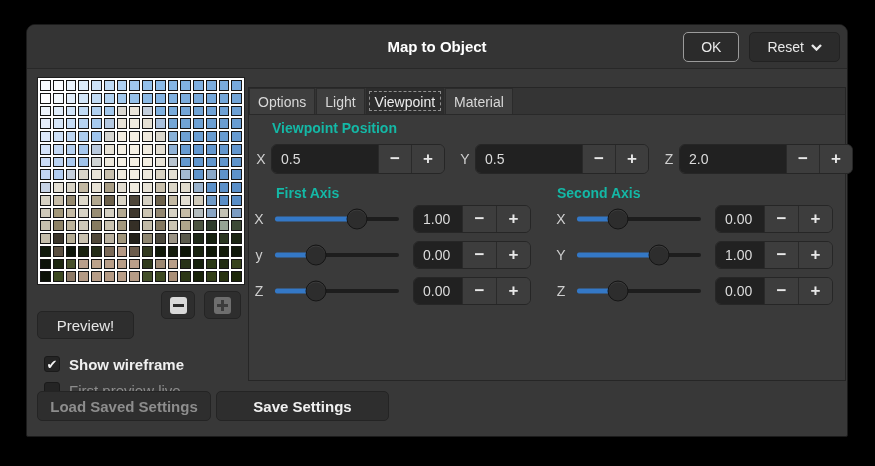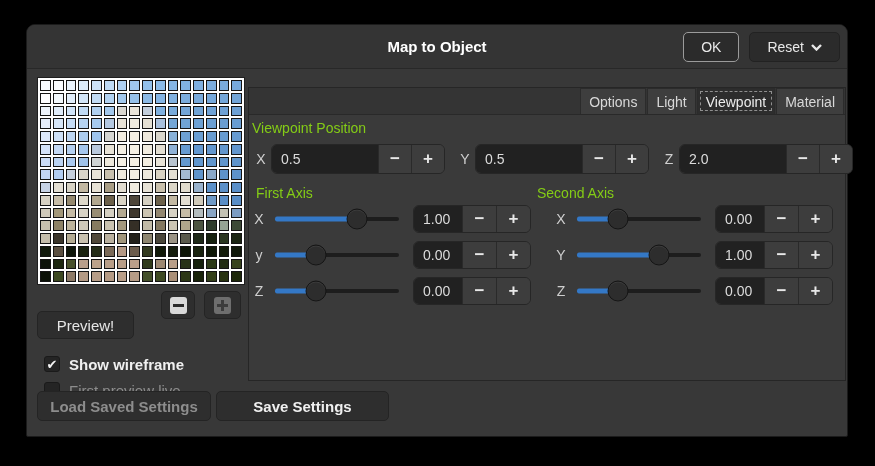--- a/index.html
+++ b/index.html
@@ -87,32 +87,32 @@
   
   .footer-btn { position:absolute; top:366px; height:30px; font-size:15px; font-weight:bold; }
   .load-btn { left:10px; width:174px; color:#8d8d8d; }
   .save-btn { left:189px; width:173px; color:#f0f0f0; }
 
   
   .notebook {
     position:absolute; left:221px; top:62px; width:598px; height:294px;
     border:1px solid #262626; background:#3a3a3a;
   }
-  .tabs { display:flex; height:27px; border-bottom:1px solid #292929; background:#343434;justify-content:flex-end; }
+  .tabs { display:flex; height:27px; border-bottom:1px solid #292929; background:#343434; }
   .tab {
     padding:0 8px; display:flex; align-items:center; font-size:14px;
     color:#d8d8d8; background:#3e3e3e; border:1px solid #2b2b2b; border-bottom:none;
     margin-right:1px; cursor:pointer; white-space:nowrap;
   }
   .tab.active {
     background:#2d2d2d; color:#ececec;
     outline:1px dashed #8f8f8f; outline-offset:-4px;
   }
   .nb-content { position:relative; height:266px; }
-  .nb-heading { position:absolute; font-size:14px; font-weight:normal; color:#84cc16; }
+  .nb-heading { position:absolute; font-size:14px; font-weight:bold; color:#14b8a6;margin-left:20px; }
   .vp-heading { left:3px; top:5px; }
   .fa-heading { left:7px; top:70px; }
   .sa-heading { left:288px; top:70px; }
 
   .axis-label { width:12px; font-size:14px; color:#cfcfcf; text-align:center; flex:none; }
 
   
   .spin {
     display:flex; border:1px solid #262626; border-radius:6px;
     overflow:hidden; background:#3d3d3d; height:30px; flex:none;

